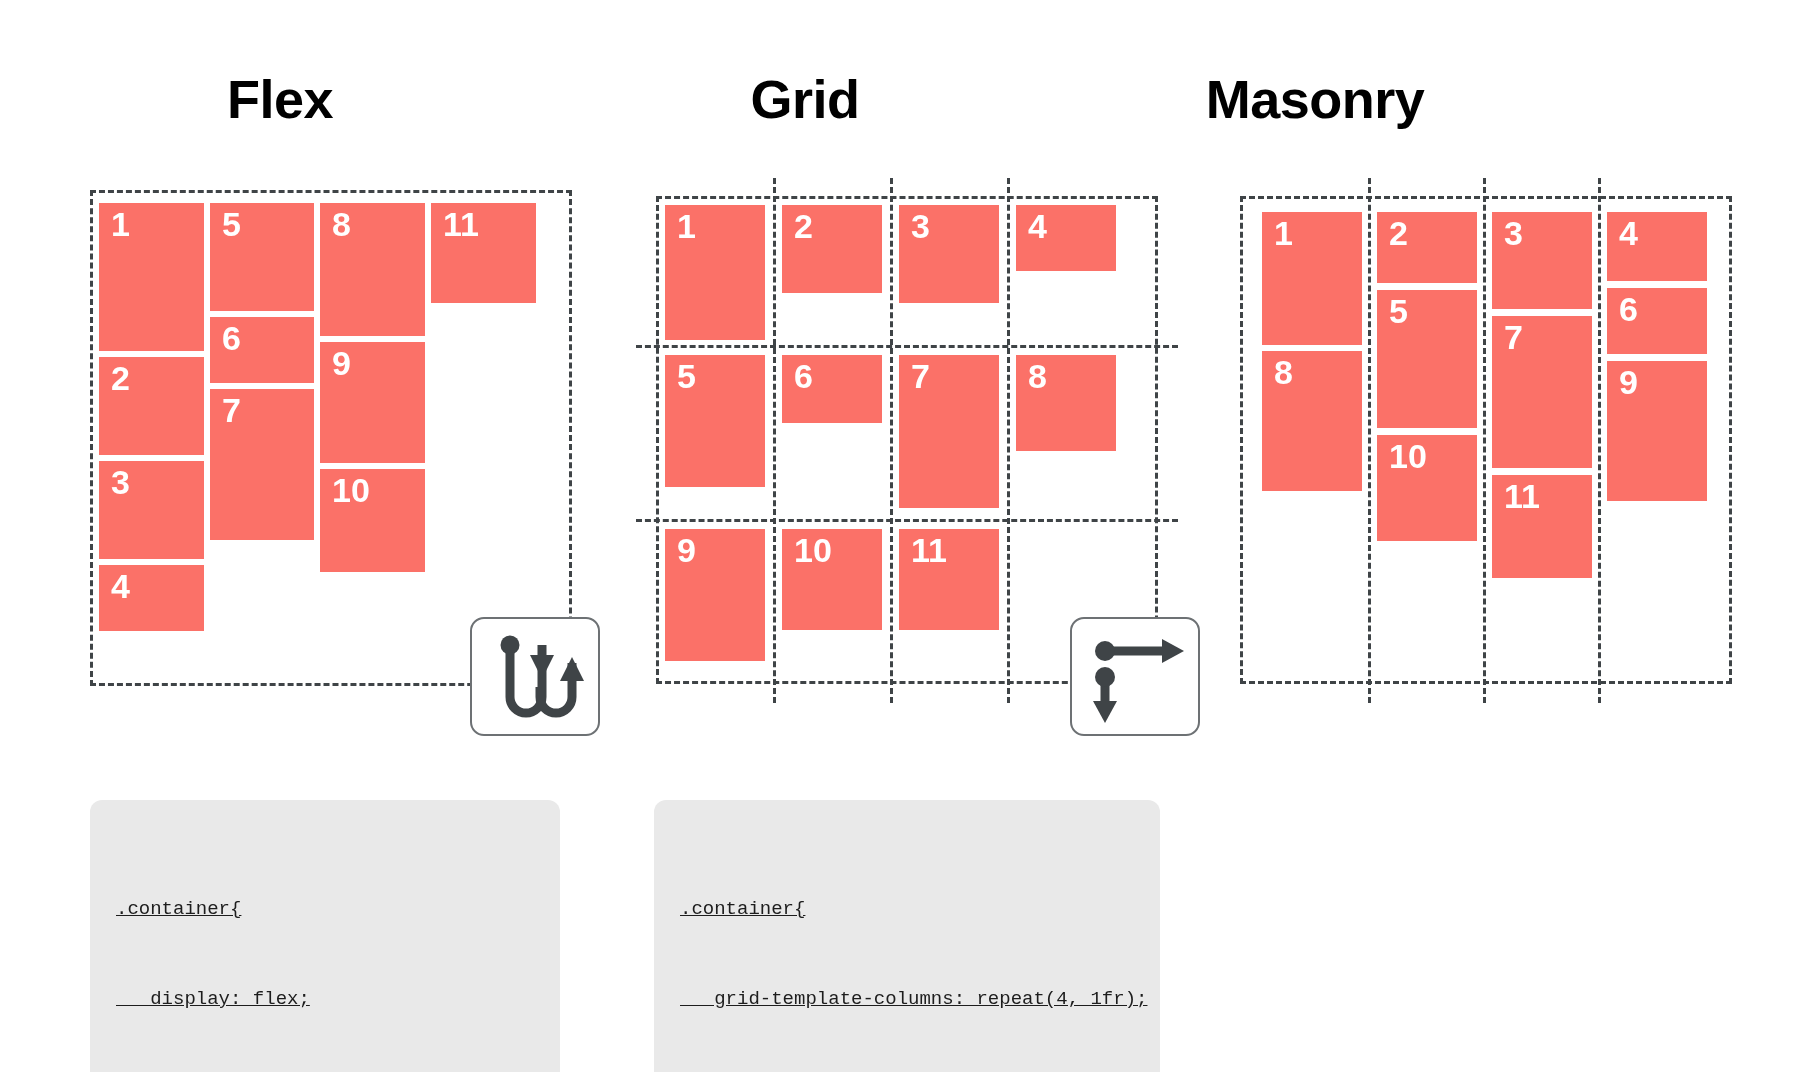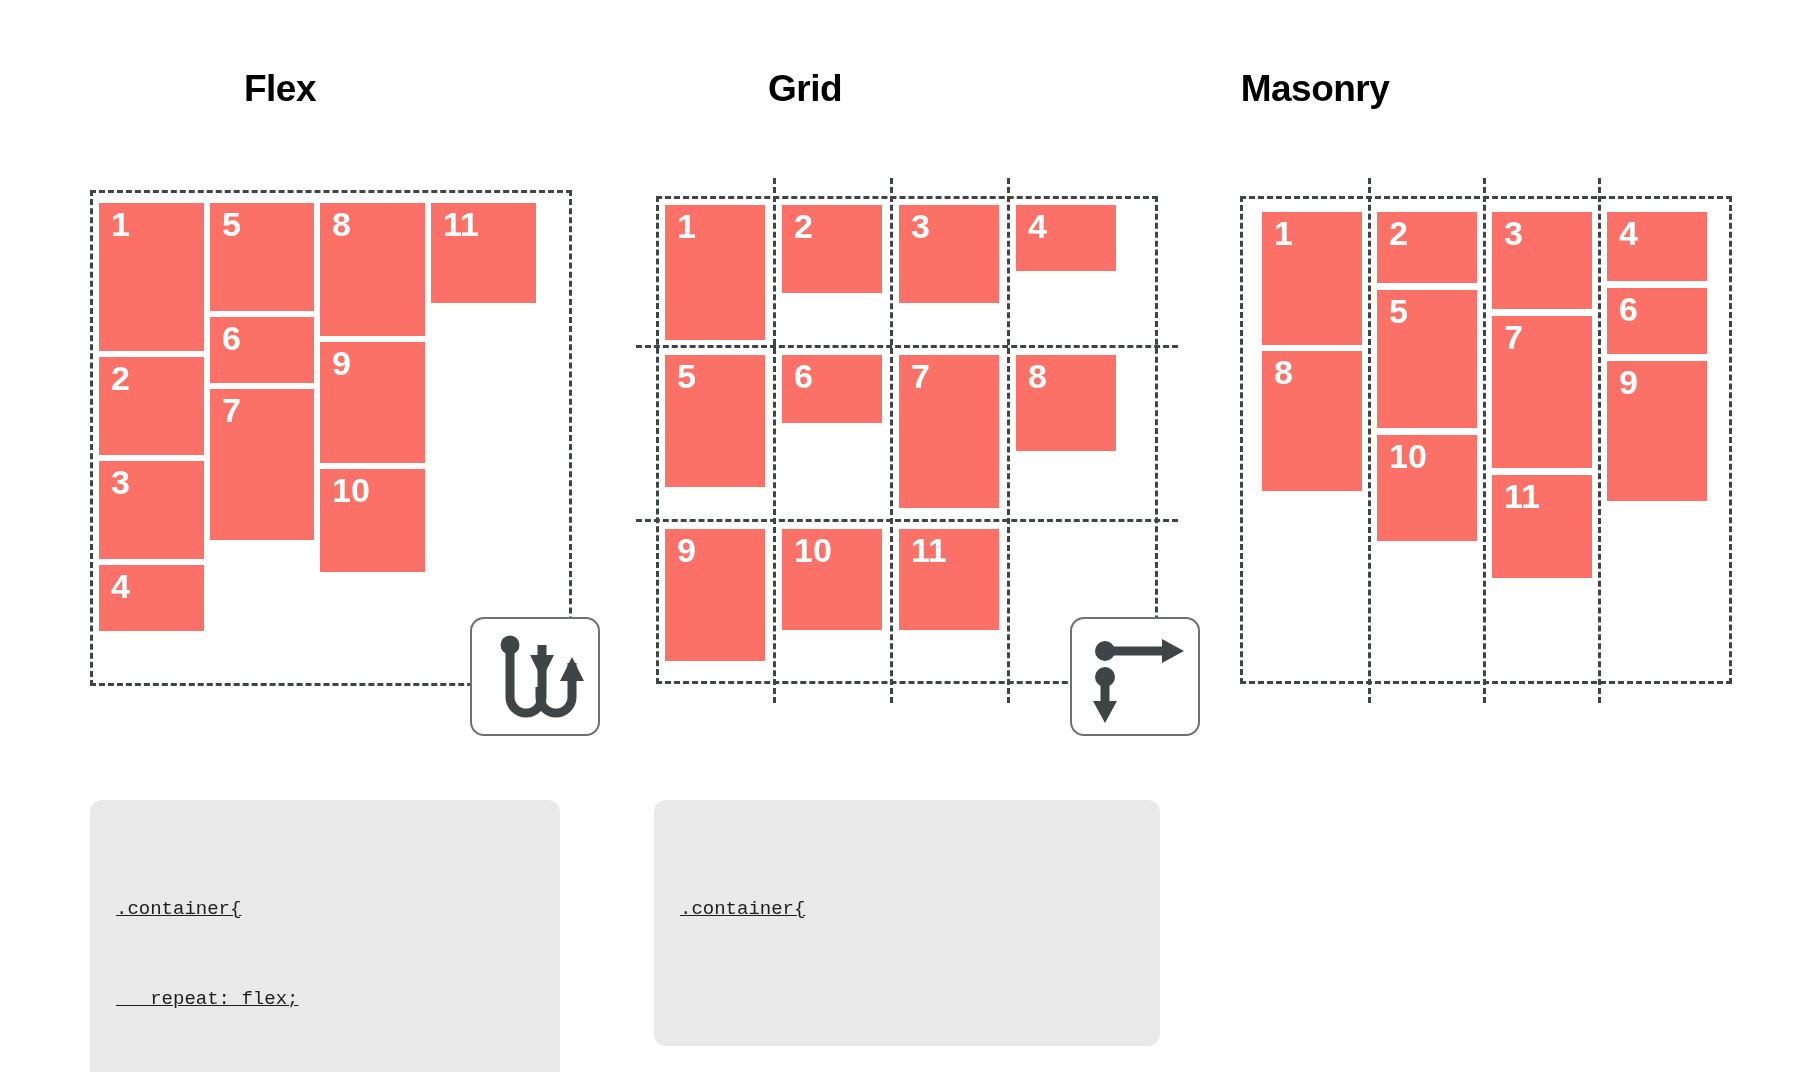--- a/index.html
+++ b/index.html
@@ -9,21 +9,21 @@
     height: 1072px;
     background: #ffffff;
     font-family: "Liberation Sans", sans-serif;
     position: relative;
     overflow: hidden;
   }
 
   
   .title {
     position: absolute;
-    font-size: 37px;
+    font-size: 54px;
     font-weight: bold;
     color: #000000;
     letter-spacing: -0.5px;
     white-space: nowrap;
   }
   #title-flex    { left: 0;    top: 68px; width: 560px; text-align: center; }
   #title-grid    { left: 570px; top: 68px; width: 470px; text-align: center; }
   #title-masonry { left: 1050px; top: 68px; width: 530px; text-align: center; }
 
   
@@ -117,21 +117,21 @@
       <circle cx="38" cy="26" r="9.5" fill="#3f4447"></circle>
 
       <polygon points="70,60 58,36 82,36" fill="#3f4447"></polygon>
 
       <polygon points="100,38 88,62 112,62" fill="#3f4447"></polygon>
     </svg>
   </div>
 
   <div class="code-block" style="left:90px; top:800px; width:470px; height:80px; padding-top:34px; height:auto;">
     <span class="code-line">.container{</span>
-    <span class="code-line">   repeat: flex;</span>
+    <span class="code-line">   display: flex;</span>
     
     
     
     
   </div>
 </div>
 
 <div class="panel">
 
   <div class="dash-box" style="left:656px; top:196px; width:502px; height:488px;"></div>
@@ -165,20 +165,21 @@
       <circle cx="33" cy="32" r="10" fill="#3f4447"></circle>
 
       <line x1="33" y1="58" x2="33" y2="86" stroke="#3f4447" stroke-width="9"></line>
       <polygon points="33,104 21,82 45,82" fill="#3f4447"></polygon>
       <circle cx="33" cy="58" r="10" fill="#3f4447"></circle>
     </svg>
   </div>
 
   <div class="code-block" style="left:654px; top:800px; width:506px; padding-top:34px;">
     <span class="code-line">.container{</span>
+    <span class="code-line">   grid-template-columns: repeat(4, 1fr);</span>
     
   </div>
 </div>
 
 <div class="panel">
 
   <div class="dash-box" style="left:1240px; top:196px; width:492px; height:488px;"></div>
 
   <div class="vline" style="left:1368px; top:178px; height:525px;"></div>
   <div class="vline" style="left:1483px; top:178px; height:525px;"></div>

